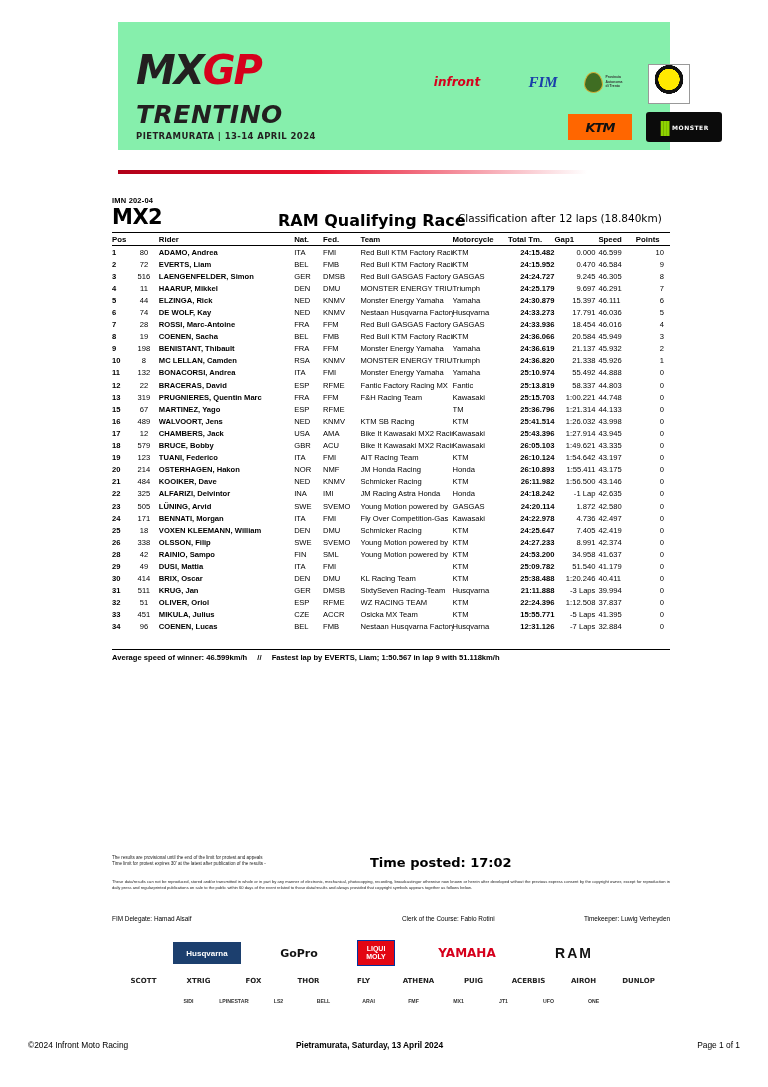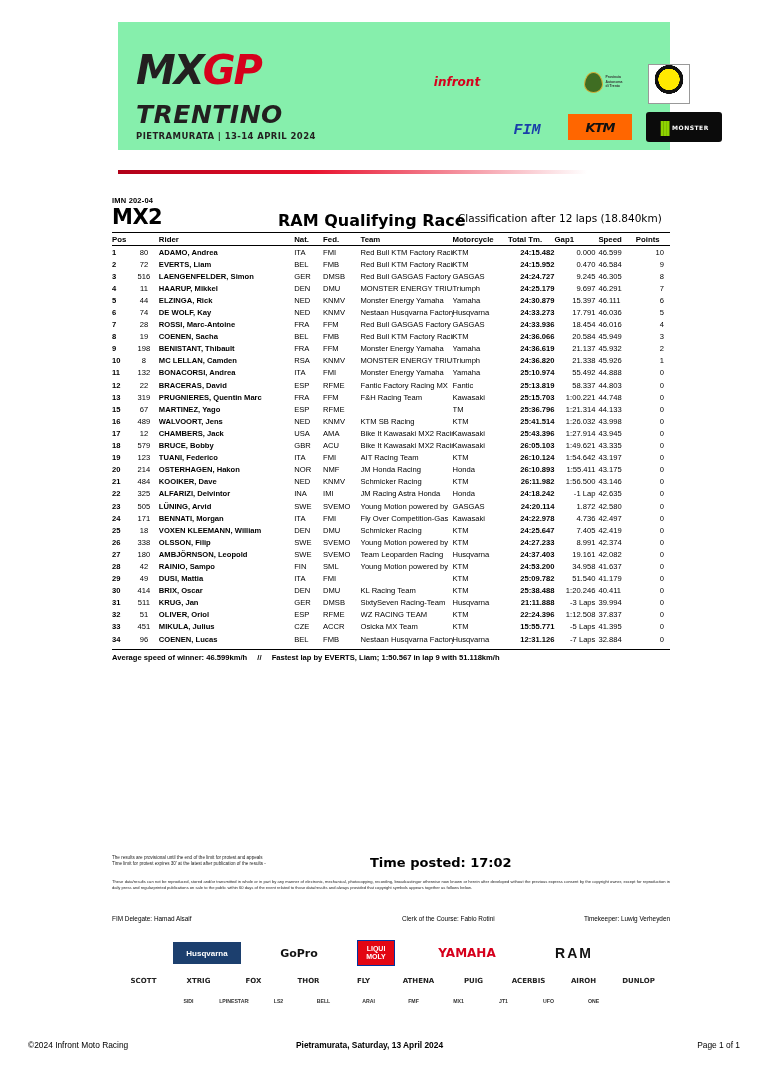--- a/index.html
+++ b/index.html
@@ -23,22 +23,22 @@
   .subvenue{font-family:"DejaVu Sans",sans-serif;font-weight:bold;font-size:8.5px;
     letter-spacing:0.4px;color:#231f20;margin-top:4px;}
   .redswoosh{position:absolute;left:0;top:148px;width:552px;height:4px;
     background:linear-gradient(90deg,#b00018 0%,#e8112d 35%,#ffffff 85%);}
 
   .sponsor-top{position:absolute;left:300px;top:34px;width:250px;height:100px;}
   .spn{position:absolute;display:flex;align-items:center;justify-content:center;
     font-weight:bold;overflow:hidden;}
   .spn-infront{left:12px;top:18px;width:54px;height:16px;color:#d6001c;
     font-size:12px;font-style:italic;font-family:"DejaVu Sans",sans-serif;}
-  .spn-fim{left:88px;top:17px;width:42px;height:18px;color:#1a3faa;
-    font-size:15px;font-style:italic;font-family:Liberation Mono, monospace;margin-top:48px;}
+  .spn-fim{left:104px;top:17px;width:42px;height:18px;color:#1a3faa;
+    font-size:15px;font-style:italic;font-family:Liberation Serif, serif;}
   .spn-trentino-badge{left:150px;top:10px;width:70px;height:32px;}
   .badge-shield{width:17px;height:19px;background:#3f6d22;
     border-radius:50% 50% 50% 50%/60% 60% 40% 40%;border:1px solid #d4af37;
     display:inline-block;vertical-align:middle;}
   .badge-txt{display:inline-block;vertical-align:middle;margin-left:3px;
     font-size:3.4px;line-height:4.4px;color:#333;font-weight:bold;text-align:left;}
   .spn-pietra{left:230px;top:8px;width:40px;height:38px;background:#c9112b;
     border:1px solid #999;}
   .pietra-in{width:100%;height:100%;background:
      radial-gradient(circle at 50% 38%,#ffe900 0 34%,#111 35% 46%,#fff 47% 100%);}
@@ -554,35 +554,20 @@
           <td class="c-rider">OLSSON, Filip</td>
           <td class="c-nat">SWE</td>
           <td class="c-fed">SVEMO</td>
           <td class="c-team">
             <span class="teamcell">Young Motion powered by</span>
           </td>
           <td class="c-moto">KTM</td>
           <td class="c-time">24:27.233</td>
           <td class="c-gap">8.991</td>
           <td class="c-speed">42.374</td>
-          <td class="c-points">0</td>
-        </tr>
-        <tr>
-          <td class="c-pos">27</td>
-          <td class="c-num">180</td>
-          <td class="c-rider">AMBJÖRNSON, Leopold</td>
-          <td class="c-nat">SWE</td>
-          <td class="c-fed">SVEMO</td>
-          <td class="c-team">
-            <span class="teamcell">Team Leoparden Racing</span>
-          </td>
-          <td class="c-moto">Husqvarna</td>
-          <td class="c-time">24:37.403</td>
-          <td class="c-gap">19.161</td>
-          <td class="c-speed">42.082</td>
           <td class="c-points">0</td>
         </tr>
         <tr>
           <td class="c-pos">28</td>
           <td class="c-num">42</td>
           <td class="c-rider">RAINIO, Sampo</td>
           <td class="c-nat">FIN</td>
           <td class="c-fed">SML</td>
           <td class="c-team">
             <span class="teamcell">Young Motion powered by</span>

